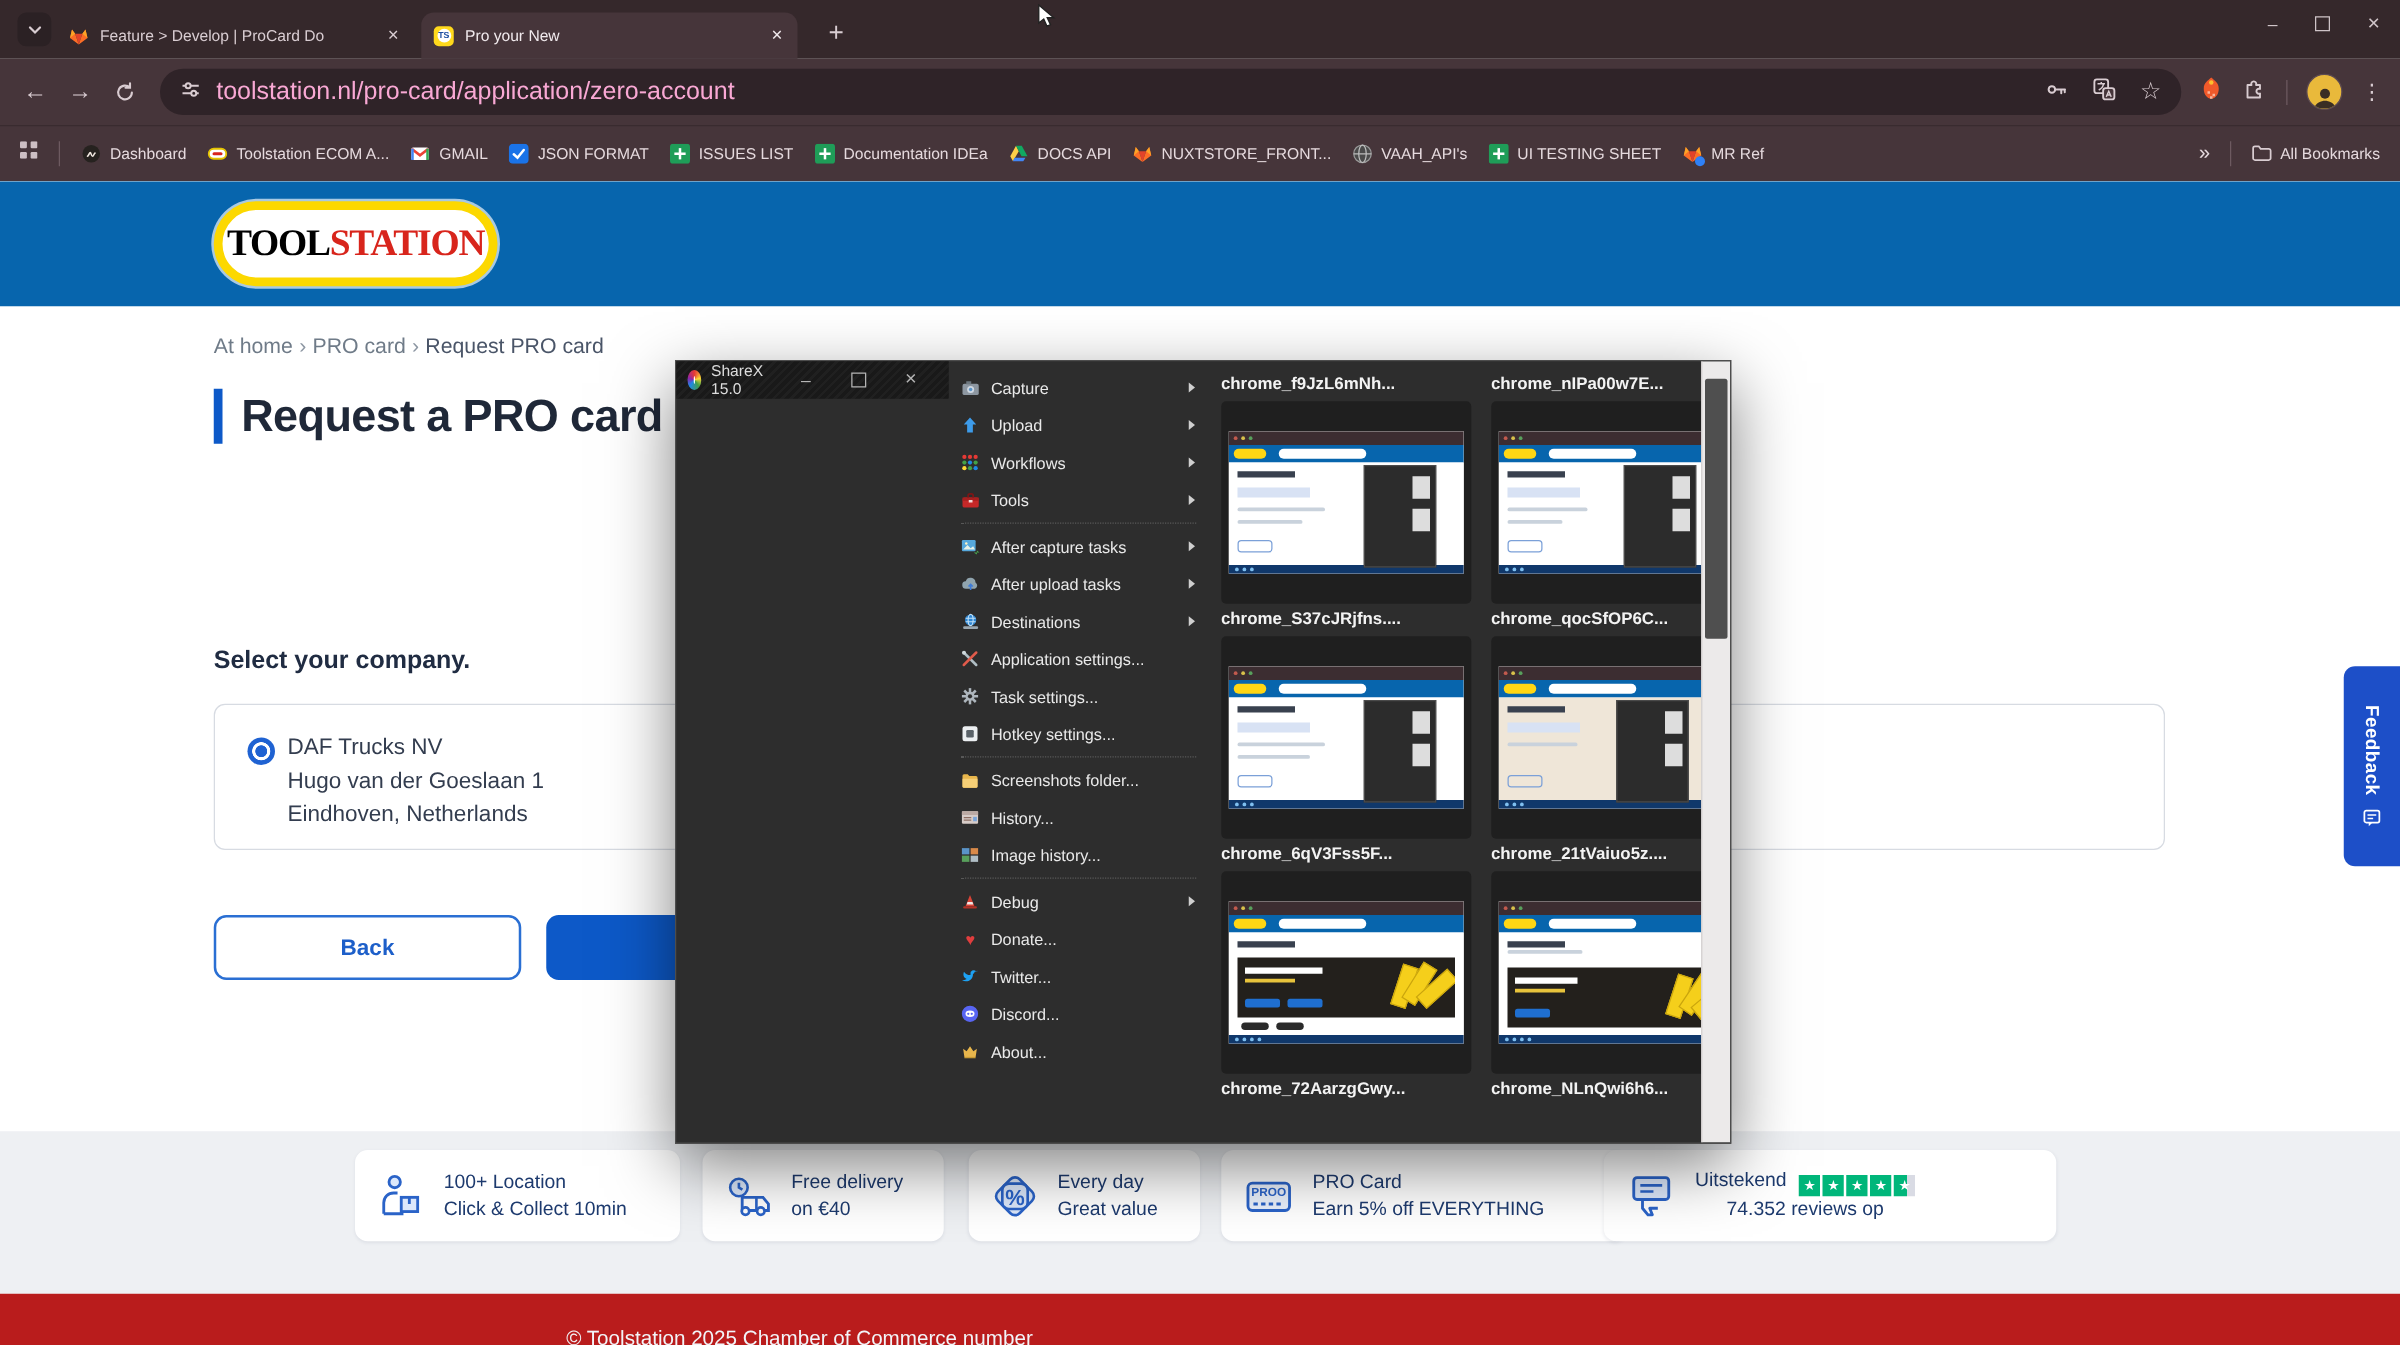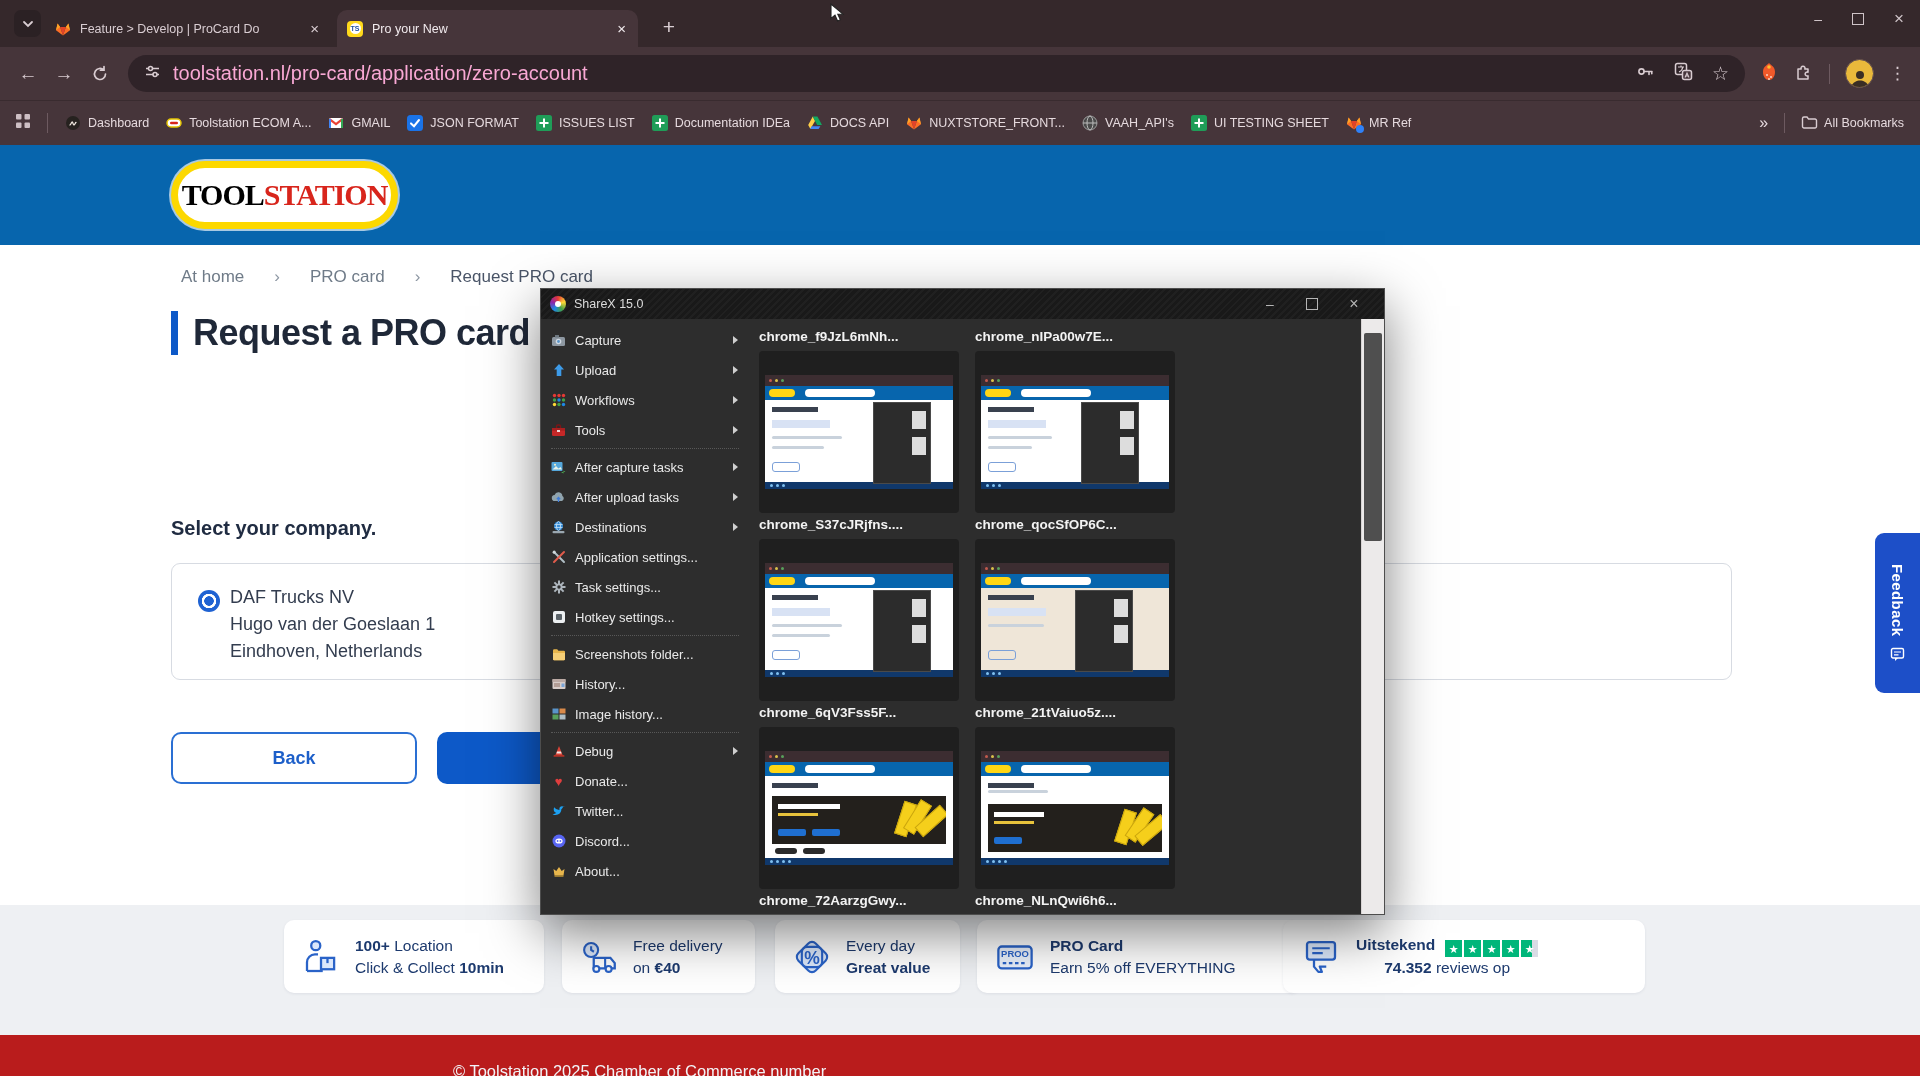--- a/index.html
+++ b/index.html
@@ -1,18 +1,18 @@
 <!DOCTYPE html>
 <html><head>
 <meta charset="utf-8">
 <style>
   html,body{margin:0;padding:0}
   body{width:1920px;height:1078px;position:relative;overflow:hidden;background:#fff;
        font-family:"Liberation Sans",sans-serif;-webkit-font-smoothing:antialiased}
-  b{font-weight:700}
+  b{font-weight:400}
 
   
   .tabbar{position:absolute;top:0;left:0;width:1920px;height:47px;background:#35282b}
   .tab-chevron{position:absolute;left:14px;top:10px;width:27px;height:27px;border-radius:7px;
        background:#2b2124;display:flex;align-items:center;justify-content:center}
   .tab{position:absolute;bottom:0;height:37px;border-radius:10px 10px 0 0;display:flex;
        align-items:center;padding:0 10px;gap:9px;box-sizing:border-box}
   .tab .t-title{font-size:12.5px;white-space:nowrap;overflow:hidden;flex:1;
        -webkit-mask-image:linear-gradient(90deg,#000 86%,transparent);mask-image:linear-gradient(90deg,#000 86%,transparent)}
   .tab .t-close{font-size:15px;line-height:1;padding:0 2px}
@@ -51,21 +51,21 @@
   .cursor{position:absolute;left:830px;top:3px;z-index:40}
 
   
   .page{position:absolute;top:145px;left:0;width:1920px;height:933px;background:#fff;overflow:hidden}
   .site-header{position:absolute;top:0;left:0;width:1920px;height:100px;background:#0765ad}
   .logo{position:absolute;left:171px;top:16px;width:227px;height:68px;background:#fff;
        border:7px solid #fcd800;border-radius:36px;box-sizing:border-box;display:flex;align-items:center;
        justify-content:center;font-family:"Liberation Serif",serif;font-weight:700;font-size:30px;
        letter-spacing:-1px;box-shadow:0 0 0 2px rgba(255,255,255,.65)}
   .logo .lt{color:#000000}.logo .ls{color:#d8251c}
-  .breadcrumb{position:absolute;left:181px;top:122px;display:flex;align-items:center;gap:30px;
+  .breadcrumb{position:absolute;left:171px;top:122px;display:flex;align-items:center;gap:5px;
        font-size:17px;color:#6f7b88}
   .crumb-sep{color:#8d97a3;font-size:17px}
   .crumb-last{color:#4a5568}
   .title-row{position:absolute;left:171px;top:166px;display:flex;align-items:center;gap:15px}
   .title-bar{width:7px;height:44px;background:#0d59c8}
   .h1{font-size:36px;font-weight:700;color:#1f2838;letter-spacing:-.5px}
   .step{position:absolute;left:171px;top:263px;width:1564px;height:64px;background:#dce5f6;border-radius:8px;
        display:flex;align-items:center;padding-left:14px;box-sizing:border-box;font-size:19px;font-weight:700;color:#1c3f7d}
   .select-label{position:absolute;left:171px;top:372px;font-size:20px;font-weight:700;color:#202c42}
   .company-card{position:absolute;left:171px;top:418px;width:1561px;height:117px;background:#fff;
@@ -92,21 +92,21 @@
   .footer-text{position:absolute;left:453px;top:27px;font-size:16.5px;color:#f2f4f8;white-space:nowrap}
 
   .feedback{position:absolute;right:0;top:388px;width:45px;height:160px;background:#1d4fc8;
        border-radius:9px 0 0 9px;display:flex;flex-direction:column;align-items:center;
        justify-content:center;gap:10px}
   .fb-text{writing-mode:vertical-rl;color:#fff;font-size:15px;font-weight:700;letter-spacing:.4px}
 
   
   .sharex{position:absolute;left:540px;top:288px;width:845px;height:627px;background:#2d2d2d;
        border:1px solid #4d4d4d;box-sizing:border-box;box-shadow:0 18px 50px rgba(0,0,0,.5);
-       z-index:10;display:flex;flex-direction:column}
+       z-index:10;display:flex;flex-direction:row}
   .sx-title{height:30px;flex:0 0 30px;background:#191919;
        background-image:repeating-linear-gradient(135deg,rgba(255,255,255,.03) 0 2px,transparent 2px 5px);
        display:flex;align-items:center;padding:0 9px;gap:8px}
   .sx-logo{width:16px;height:16px;border-radius:50%;position:relative;
        background:conic-gradient(#e53935,#fdd835,#43a047,#1e88e5,#8e24aa,#e53935)}
   .sx-logo::after{content:"";position:absolute;inset:5px;background:#fff;border-radius:50%}
   .sx-title-text{font-size:12.5px;color:#dcdcdc}
   .sx-btns{margin-left:auto;display:flex}
   .sx-btn{width:42px;height:30px;display:flex;align-items:center;justify-content:center;color:#b5b5b5;font-size:14px}
   .sx-box{width:10px;height:10px;border:1.4px solid #b5b5b5}

